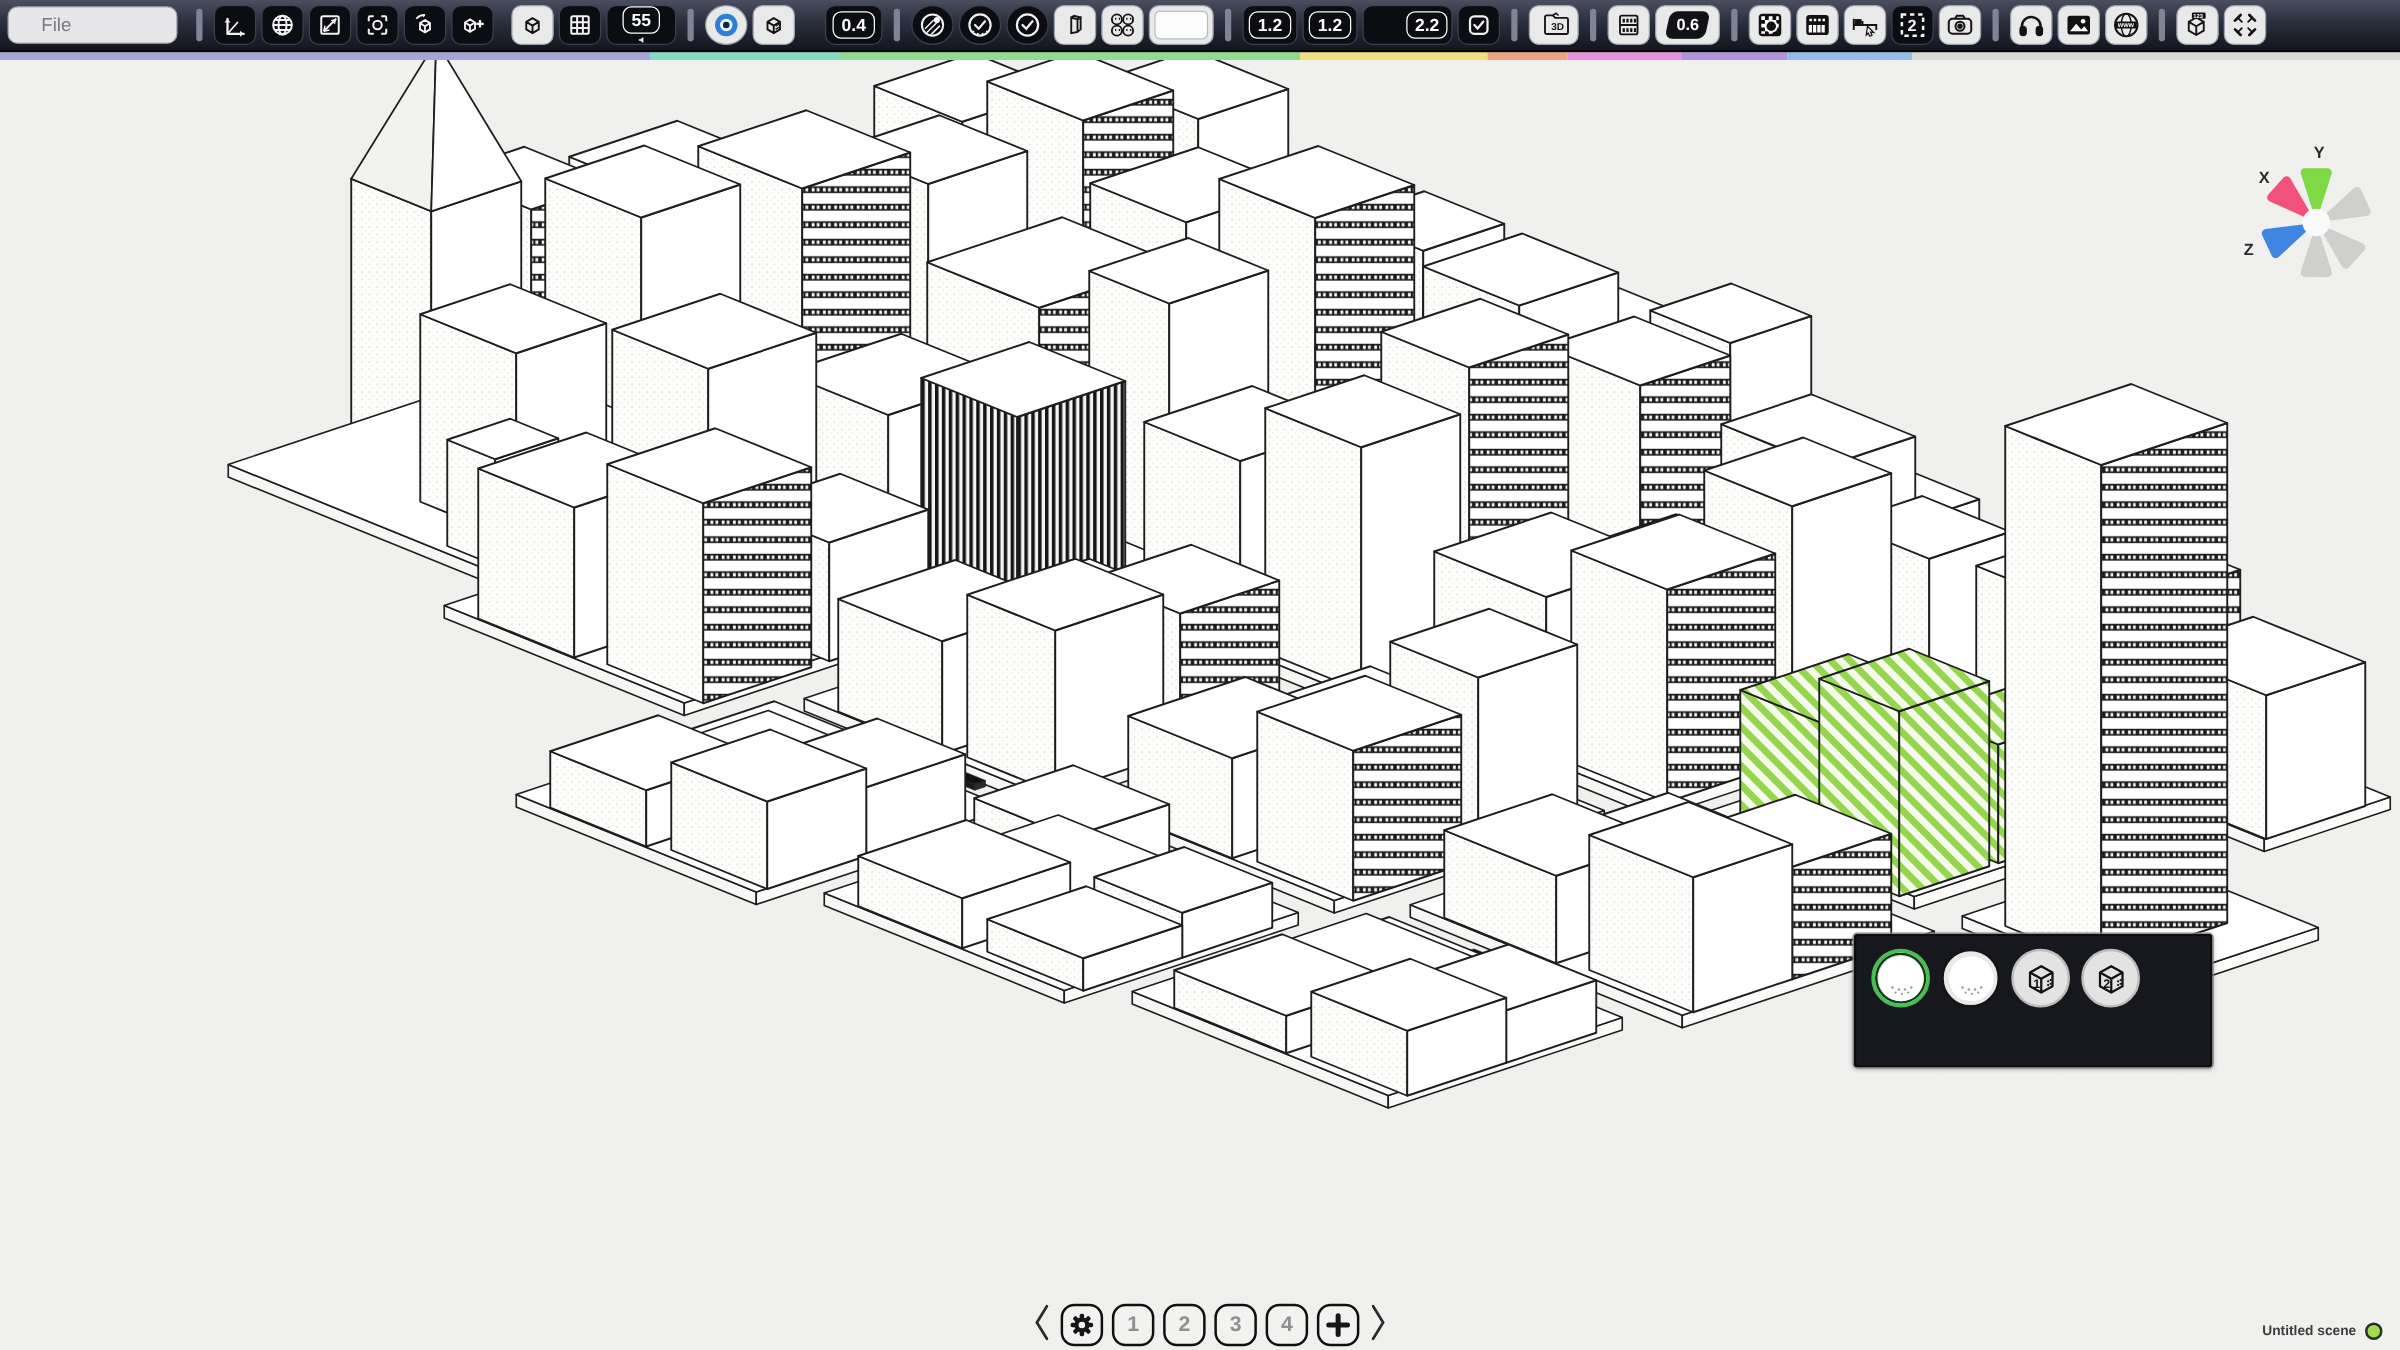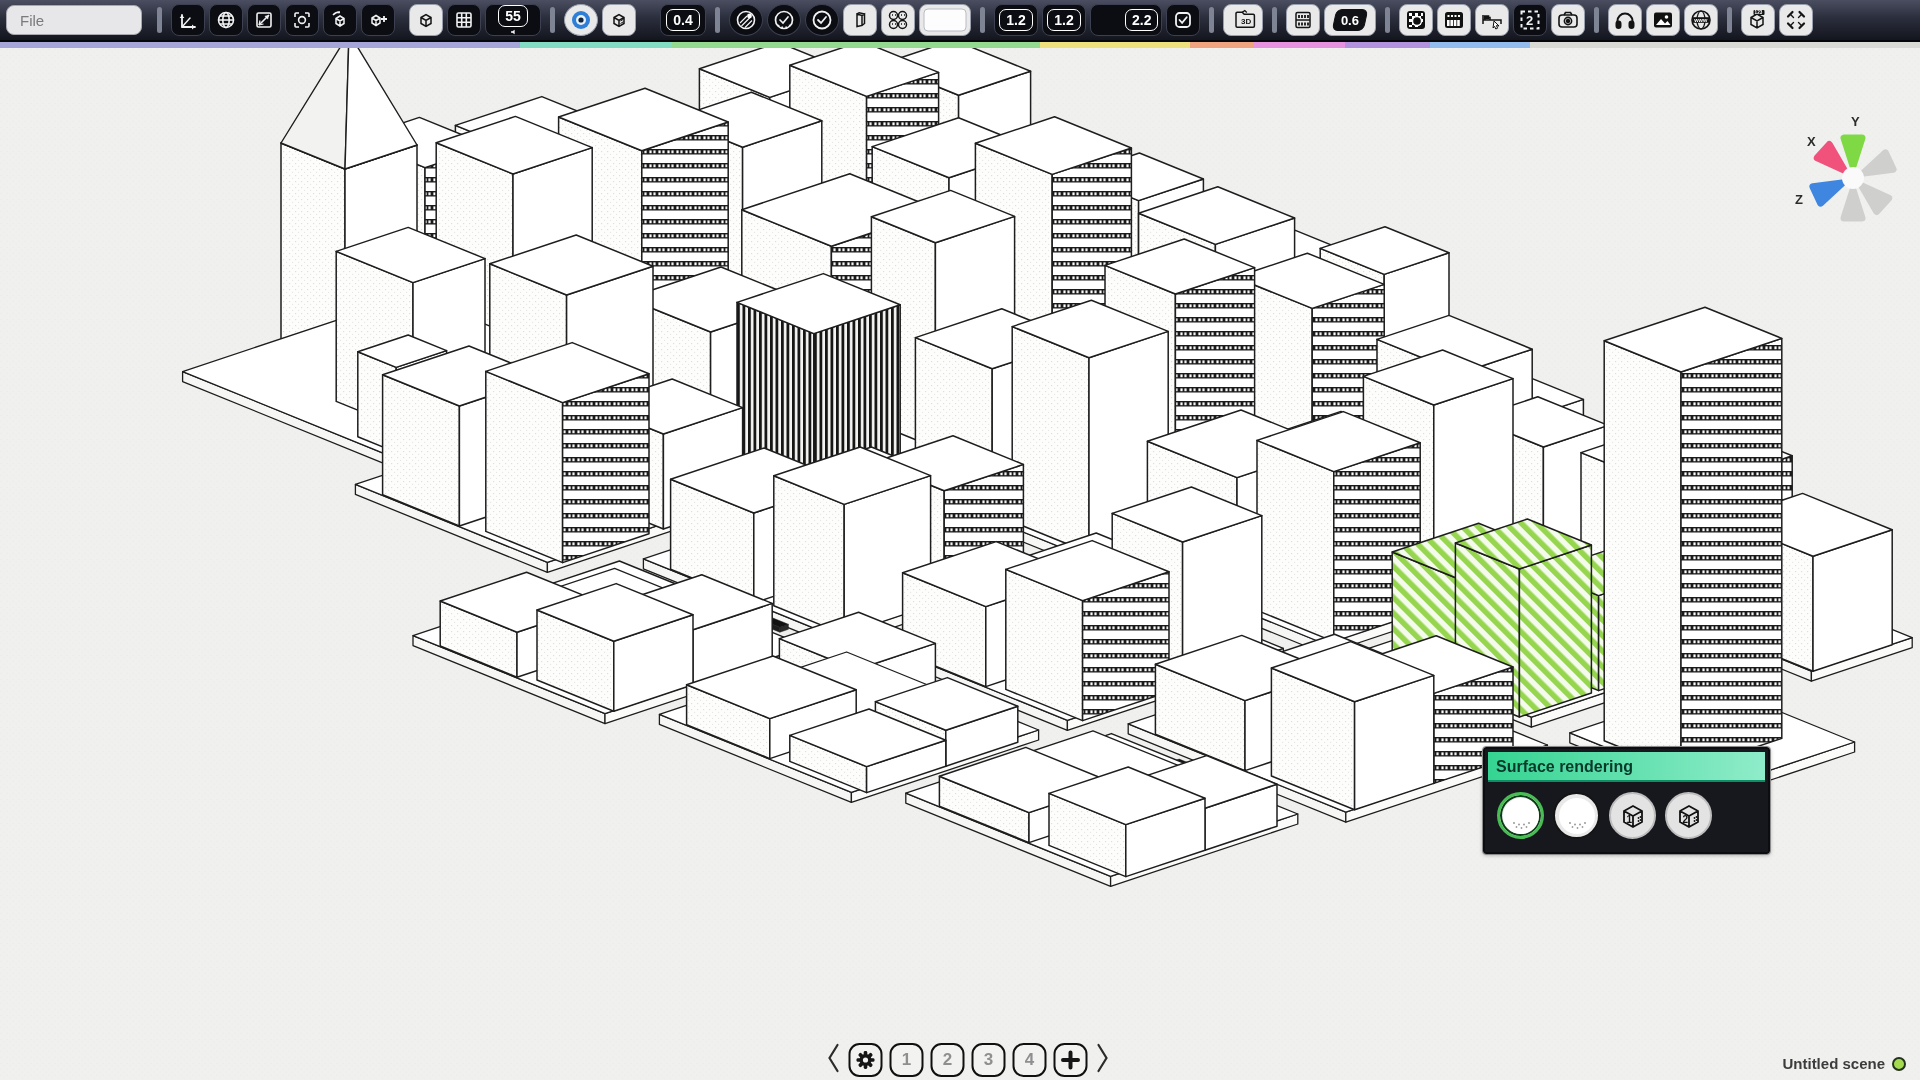--- a/index.html
+++ b/index.html
@@ -17,21 +17,21 @@
   .tb.lt { background:#e9e9ea; color:#141414; border:1px solid #9aa0ad; }
   .tb.round { border-radius:50%; width:34px; }
   .tb svg { display:block; }
   .chip { border:1.7px solid #fff; border-radius:7px; padding:0px 6px;
     font-size:14px; font-weight:bold; color:#fff; line-height:20px; }
   .divider { width:5px; height:26px; border-radius:3px; background:#7e8494;
     margin:0 5px; flex:0 0 auto; }
   .gap { width:6px; flex:0 0 auto; }
   #file-btn { width:136px; height:30px; background:#e7e7e9; border:1px solid #a7a7ad;
     border-radius:8px; color:#7a7a7e; font-size:15px; display:flex; align-items:center;
-    padding-left:13px; margin-right:6px; }
+    padding-left:26px; margin-right:6px; }
   .skewtag { background:#101216; border-radius:6px; transform:skewX(-12deg);
     padding:1px 6px; border:1.5px solid #101216; }
   .skewtag span{ display:inline-block; transform:skewX(12deg); color:#fff;
     font-weight:bold; font-size:13px; }
 
   
   #strip { position:absolute; left:0; top:42px; width:1920px; height:6px; display:flex; }
   #strip div { height:6px; }
 
   
@@ -61,21 +61,21 @@
   #bottom-nav { position:absolute; left:968px; bottom:3px; transform:translateX(-50%);
     display:flex; align-items:center; gap:7px; }
   .nav-btn { width:34px; height:34px; background:#f2f2f0; border:2.5px solid #101010;
     border-radius:11px; display:flex; align-items:center; justify-content:center;
     font-weight:bold; font-size:17px; color:#8f8f8f; cursor:pointer; }
   .nav-chev { background:none; border:none; cursor:pointer; padding:0 1px; }
 
   
   #status-bar { position:absolute; right:14px; bottom:8px; display:flex;
     align-items:center; gap:7px; }
-  #scene-name { font-weight:bold; font-size:15px; color:#3c3c3c; }
+  #scene-name { font-weight:bold; font-size:11px; color:#3c3c3c; }
   #status-dot { width:14px; height:14px; border-radius:50%; background:#a4da4e;
     border:2px solid #23321c; }
 </style>
 </head>
 <body>
 
 <div id="toolbar">
   <div id="file-btn">
     <span>File</span>
   </div>
@@ -923,21 +923,20 @@
           <polygon points="0,-12 -9,-40 9,-40" transform="rotate(180)" fill="#cfcfcd" stroke="#cfcfcd" stroke-width="7" stroke-linejoin="round"></polygon>
         </g>
       <circle cx="0" cy="0" r="11" fill="#fafafa"></circle>
       <text class="gizmo-label" x="-2" y="-52">Y</text>
       <text class="gizmo-label" x="-46" y="-32">X</text>
       <text class="gizmo-label" x="-58" y="26">Z</text>
     </g>
   </svg>
 
   <div id="surface-panel">
-    <header>Surface rendering</header>
     <div id="surface-buttons">
       <div class="sbtn sel">
         <svg width="38" height="38" viewBox="0 0 38 38">
             <circle cx="19" cy="19" r="18" fill="#ffffff"></circle>
             <g fill="#9a9a9a">
               <circle cx="12" cy="26" r="1"></circle>
               <circle cx="17" cy="27.5" r="1"></circle>
               <circle cx="22" cy="27.5" r="1"></circle>
               <circle cx="27" cy="26" r="1"></circle>
               <circle cx="14.5" cy="30" r="0.9"></circle>

